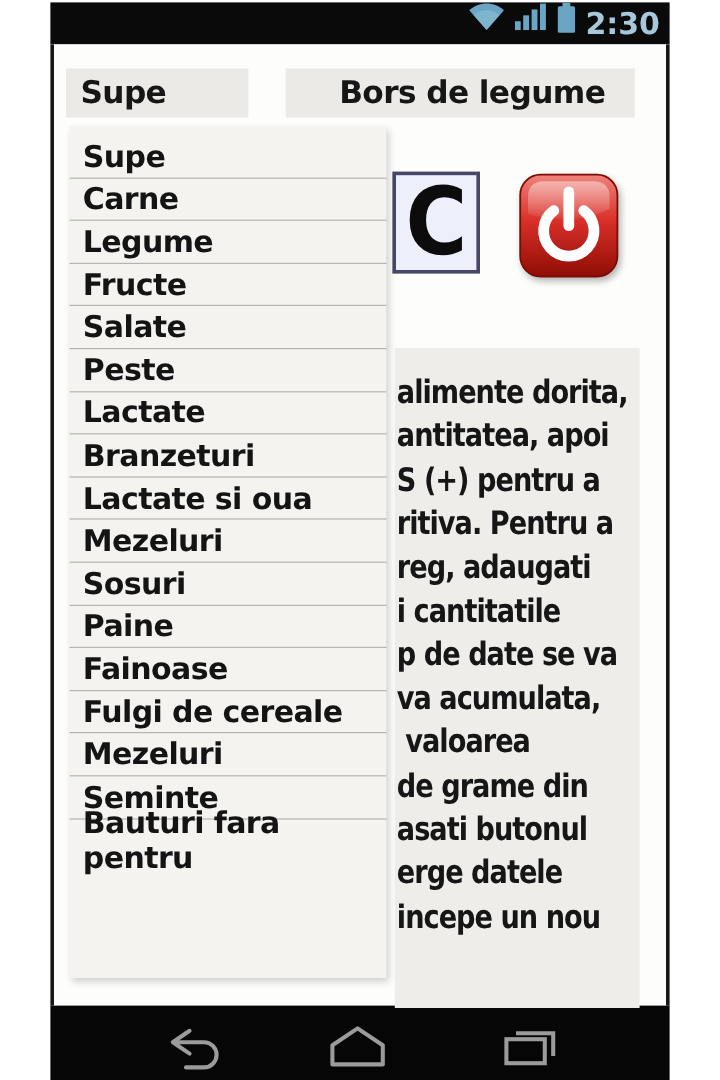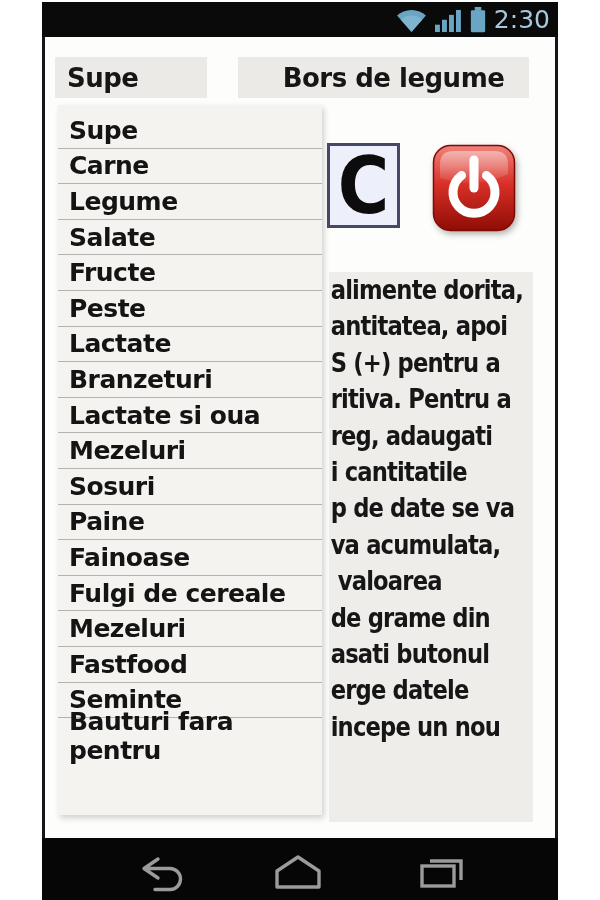--- a/index.html
+++ b/index.html
@@ -1,21 +1,21 @@
 <!DOCTYPE html>
 <html><head>
 <meta charset="utf-8">
 <style>
   html,body{margin:0;padding:0;background:#ffffff;}
   *{box-sizing:border-box;font-family:"DejaVu Sans",sans-serif;}
   .stage{position:relative;width:600px;height:900px;background:#ffffff;overflow:hidden;margin:0 auto;}
 
   
   .status-bar{position:absolute;left:42px;top:2px;width:516px;height:35px;background:#0a0a0a;
-    display:flex;align-items:flex-end;justify-content:flex-end;gap:8px;padding-right:8px;}
+    display:flex;align-items:flex-start;justify-content:flex-end;gap:8px;padding-right:8px;font-weight:bold;}
   .screen{position:absolute;left:42px;top:37px;width:516px;height:801px;background:#fdfdfc;
     border-left:3px solid #151515;border-right:3px solid #151515;}
   .nav-bar{position:absolute;left:42px;top:838px;width:516px;height:62px;background:#060606;}
   .time{color:#a6c8da;font-size:25px;line-height:35px;}
 
   
   .select{position:absolute;background:#eceae6;color:#161616;font-weight:bold;font-size:26px;
     display:flex;align-items:center;letter-spacing:-0.5px;padding-left:20px;}
   .select-category{left:55px;top:57px;width:152px;height:41px;padding-left:12px;}
   .select-item{left:238px;top:57px;width:291px;height:41px;justify-content:center;}
@@ -30,22 +30,22 @@
   
   .c-button{position:absolute;left:327px;top:143px;width:73px;height:85px;background:#edeffa;
     border:3px solid #474768;display:flex;align-items:center;justify-content:center;z-index:2;}
   .c-button span{font-size:78px;font-weight:bold;color:#0c0c0c;line-height:1;transform:scaleX(0.9);}
 
   
   .power-button{position:absolute;left:432px;top:144px;width:84px;height:88px;z-index:2;
     filter:drop-shadow(2px 3px 3px rgba(0,0,0,0.30));}
 
   
-  .info-block{position:absolute;left:329px;top:272px;width:204px;height:550px;background:#efedea;
-    overflow:hidden;z-index:1;}
+  .info-block{position:absolute;left:329px;top:290px;width:204px;height:550px;background:#efedea;
+    padding-top:20px;overflow:hidden;z-index:1;}
   .info-line{height:36.4px;line-height:36.4px;font-size:27px;font-weight:bold;color:#161616;
     white-space:pre;letter-spacing:-1px;transform:scaleX(0.84);transform-origin:0 50%;padding-left:2px;}
 
   
   .nav-icon{position:absolute;top:15px;}
   .nav-back{left:96px;}
   .nav-home{left:230px;}
   .nav-recents{left:375px;}
 </style>
 </head>
@@ -123,33 +123,32 @@
       <path d="M8,20 Q8,7 22,7 L62,7 Q76,7 76,20 L76,30 Q44,46 8,34 Z" fill="url(#gloss)"></path>
       <path d="M54.5,31.5 A21,21 0 1 1 29.5,31.5" fill="none" stroke="#ffffff" stroke-width="9" stroke-linecap="round"></path>
       <line x1="42" y1="16" x2="42" y2="44" stroke="#ffffff" stroke-width="9" stroke-linecap="round"></line>
     </svg>
   </div>
 
   <div class="dd-panel">
       <div class="dd-item">Supe</div>
       <div class="dd-item">Carne</div>
       <div class="dd-item">Legume</div>
+      <div class="dd-item">Fructe</div>
       <div class="dd-item">Salate</div>
-      <div class="dd-item">Fructe</div>
       <div class="dd-item">Peste</div>
       <div class="dd-item">Lactate</div>
       <div class="dd-item">Branzeturi</div>
       <div class="dd-item">Lactate si oua</div>
       <div class="dd-item">Mezeluri</div>
       <div class="dd-item">Sosuri</div>
       <div class="dd-item">Paine</div>
       <div class="dd-item">Fainoase</div>
       <div class="dd-item">Fulgi de cereale</div>
       <div class="dd-item">Mezeluri</div>
-      <div class="dd-item">Fastfood</div>
       <div class="dd-item">Seminte</div>
       <div class="dd-item">Bauturi fara pentru</div>
     </div>
 
   <div class="nav-bar">
     <span class="nav-icon nav-back">
       <svg width="50" height="40" viewBox="0 0 50 40">
         <path d="M20,6 L6,15.5 L20,25 M6,15.5 H32 A10.5,10.5 0 0 1 32,36.5 H17" fill="none" stroke="#9b9b9b" stroke-width="3.4" stroke-linecap="round" stroke-linejoin="round"></path>
       </svg>
     </span>

